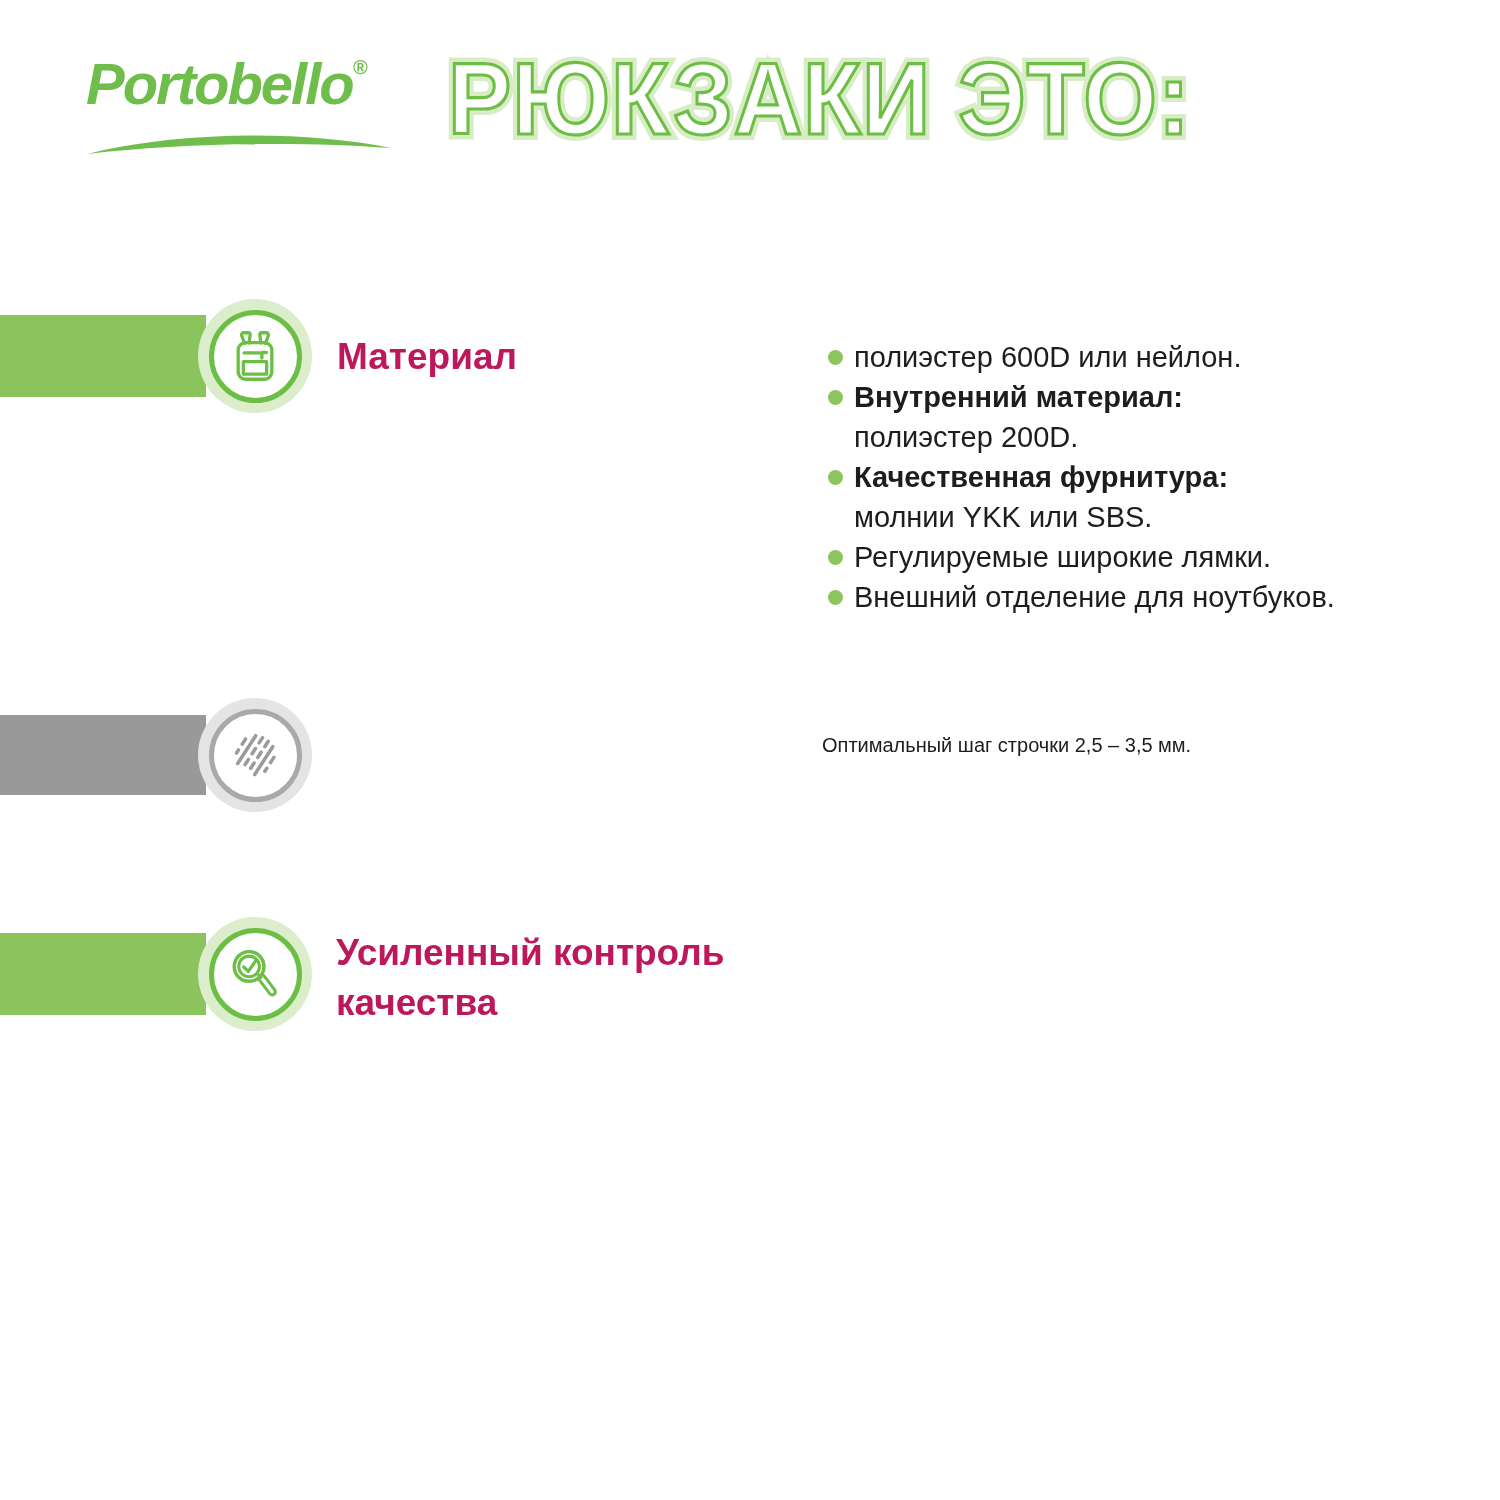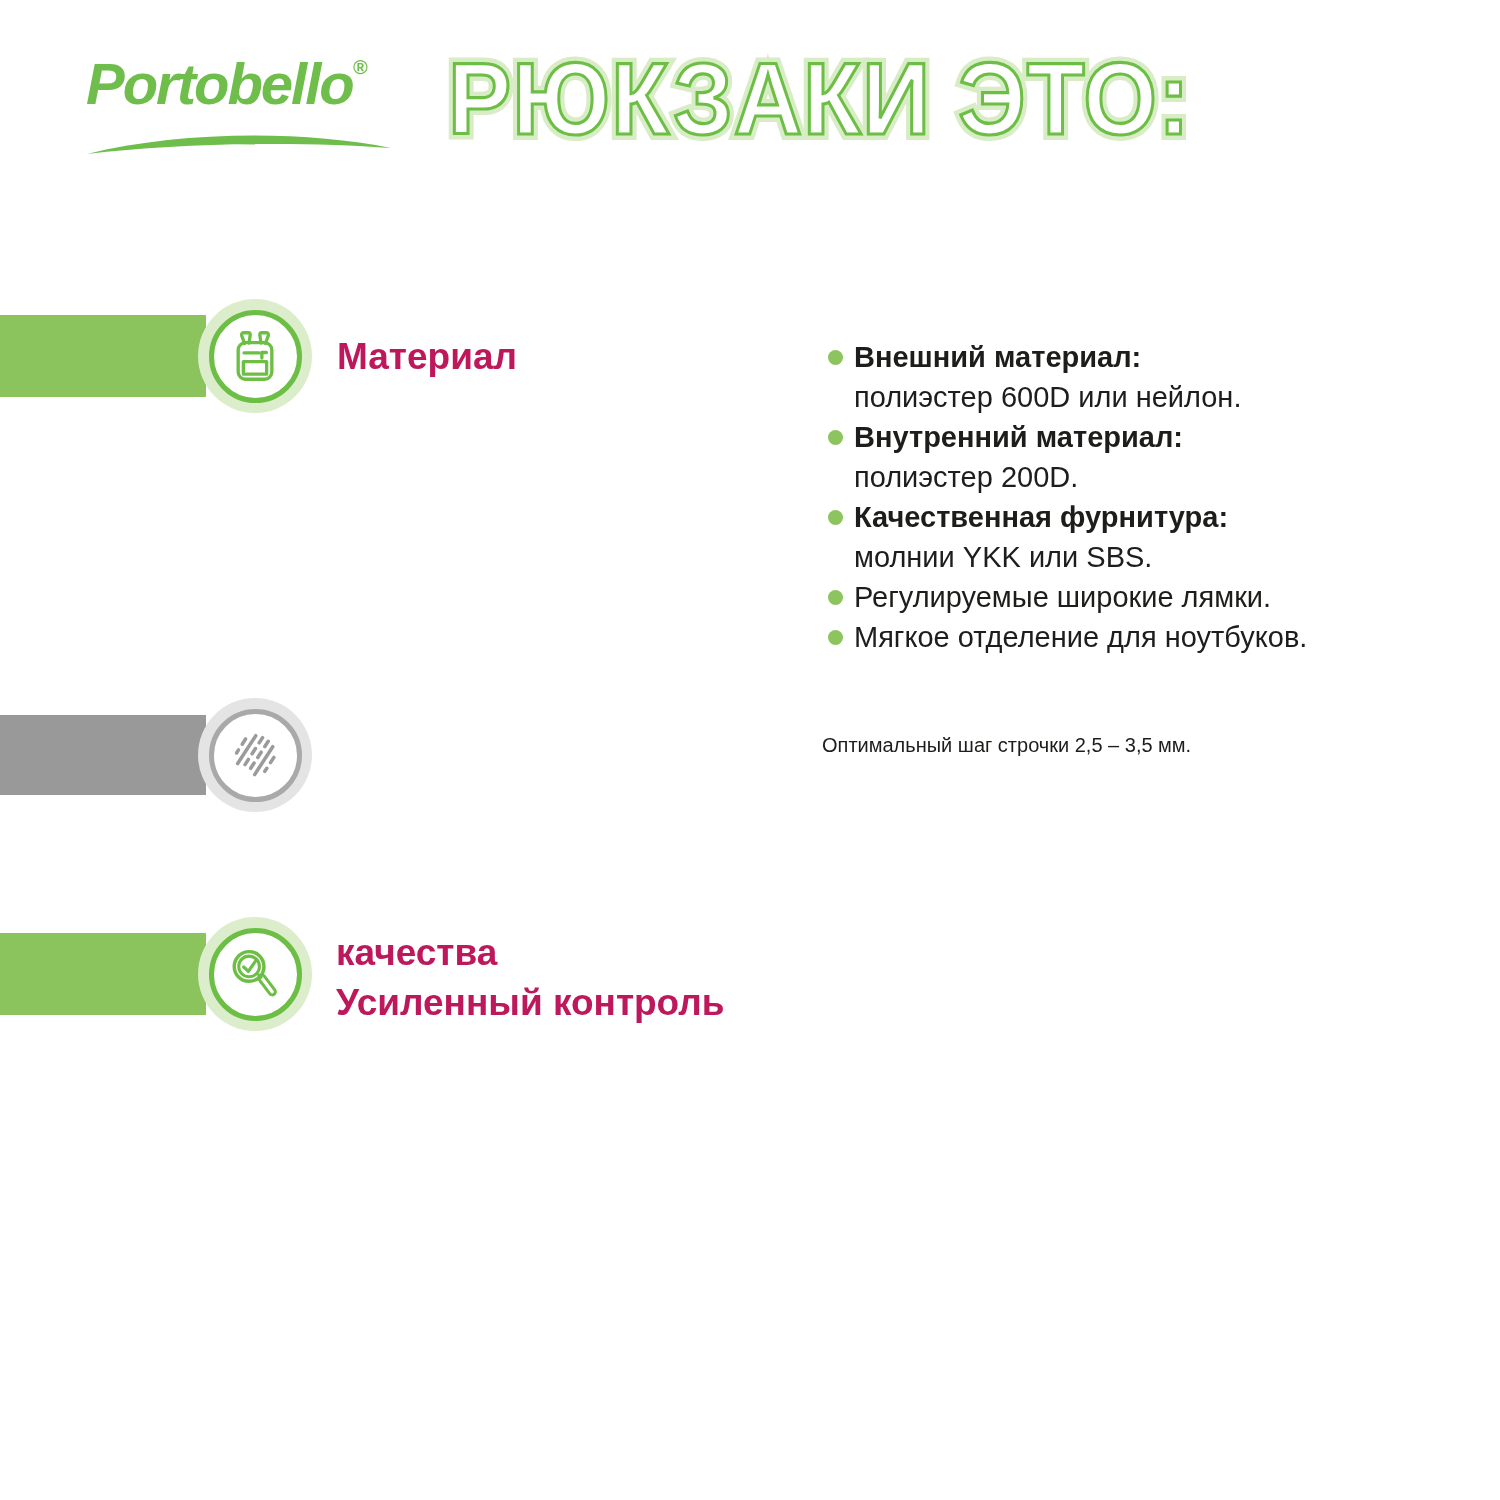--- a/index.html
+++ b/index.html
@@ -122,21 +122,20 @@
   </div>
 </div>
 <div class="abs heading heading-1">
   <div>Материал</div>
 </div>
 
 <ul class="abs bullet-list">
   <li class="bullet-item">
     <span class="bullet-dot"></span>
     <div class="bullet-body">
-      <div class="bullet-title">Внешний материал:</div>
       <div class="bullet-text">полиэстер 600D или нейлон.</div>
     </div>
   </li>
   <li class="bullet-item">
     <span class="bullet-dot"></span>
     <div class="bullet-body">
       <div class="bullet-title">Внутренний материал:</div>
       <div class="bullet-text">полиэстер 200D.</div>
     </div>
   </li>
@@ -151,21 +150,21 @@
     <span class="bullet-dot"></span>
     <div class="bullet-body">
 
       <div class="bullet-text">Регулируемые широкие лямки.</div>
     </div>
   </li>
   <li class="bullet-item">
     <span class="bullet-dot"></span>
     <div class="bullet-body">
 
-      <div class="bullet-text">Мягкое отделение для ноутбуков.</div>
+      <div class="bullet-text">Внешний отделение для ноутбуков.</div>
     </div>
   </li>
 </ul>
 
 <div class="abs bar bar-gray bar-2"></div>
 <div class="abs badge badge-gray badge-2">
   <div class="disc disc-gray">
     <svg width="54" height="54" viewBox="0 0 52 52" fill="none" stroke="#9b9b9b" stroke-width="3.4" stroke-linecap="round">
       <g transform="rotate(33 26 26)">
         <line x1="10" y1="18" x2="10" y2="34" stroke-dasharray="6 6.5"></line>
@@ -189,15 +188,15 @@
       <circle cx="20.5" cy="19" r="13.8" stroke-width="3.2"></circle>
       <circle cx="20.5" cy="19" r="9.6" stroke-width="2.8"></circle>
       <path d="M15.5,19.5 L19.8,23.6 L26.8,13.6" stroke-width="3"></path>
       <line x1="32.5" y1="30" x2="42" y2="42.5" stroke-width="8.6"></line>
       <line x1="32.5" y1="30" x2="42" y2="42.5" stroke="#ffffff" stroke-width="3"></line>
       <line x1="29.5" y1="26.8" x2="31.5" y2="29" stroke-width="3"></line>
     </svg>
   </div>
 </div>
 <div class="abs heading heading-3">
+  <div>Усиленный контроль</div>
   <div>качества</div>
-  <div>Усиленный контроль</div>
 </div>
 
 </body></html>

